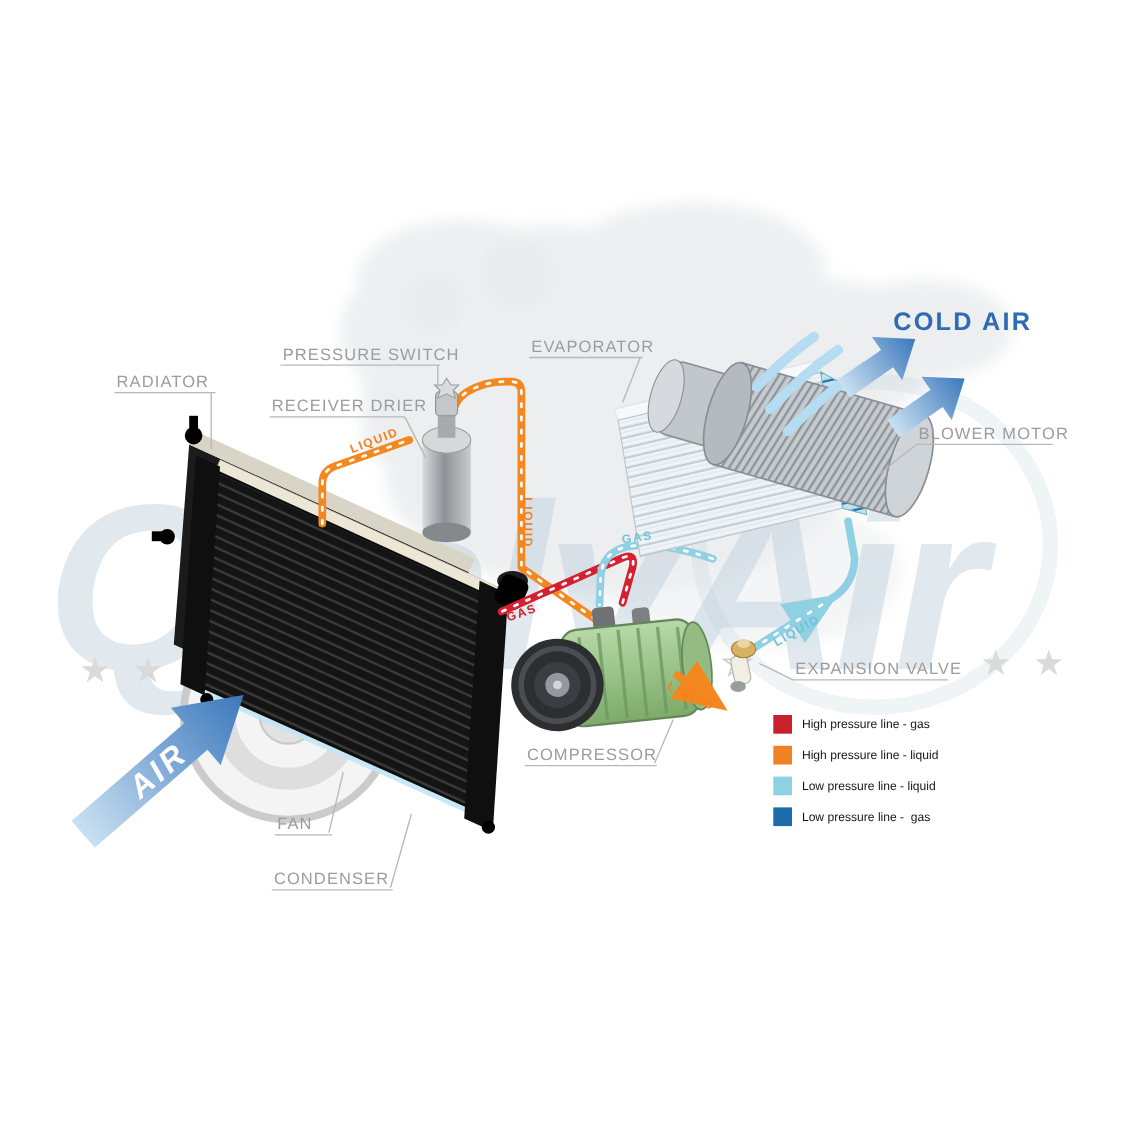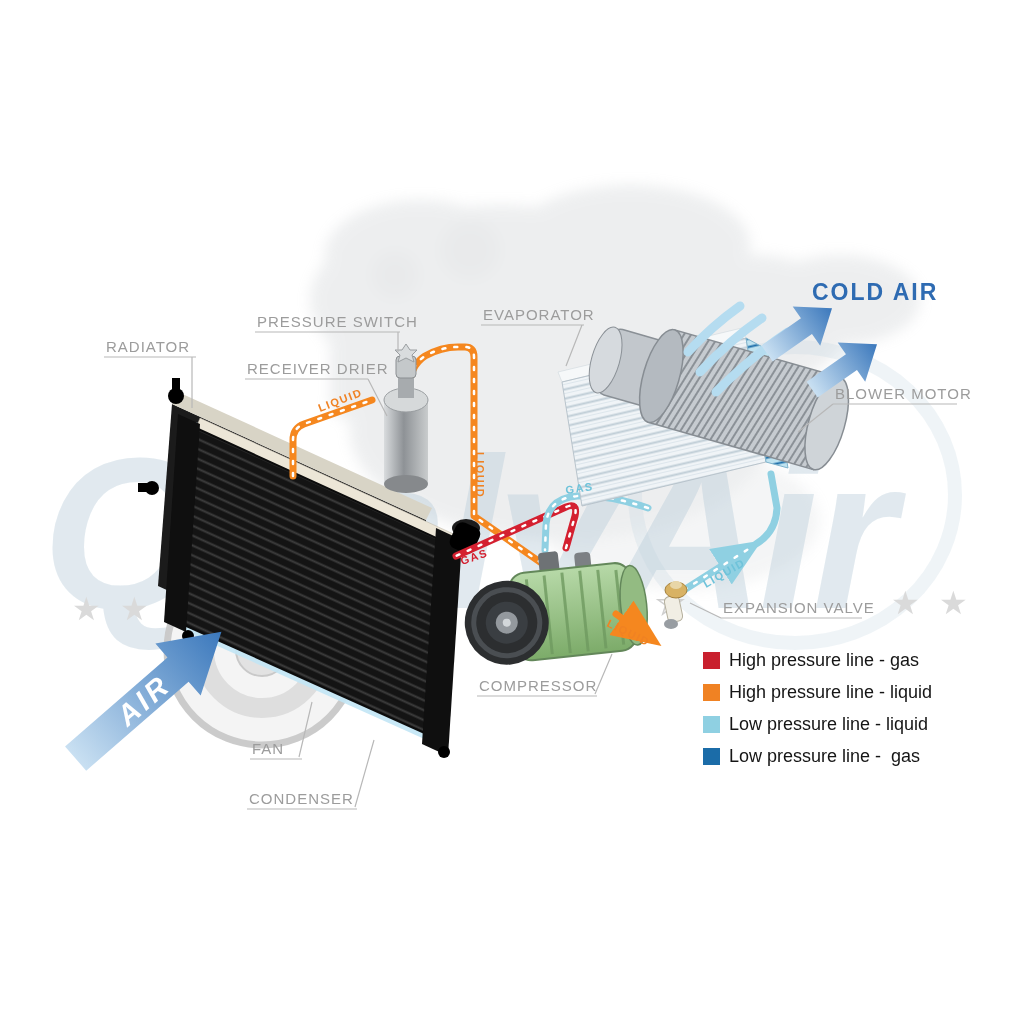--- a/index.html
+++ b/index.html
@@ -9,21 +9,21 @@
   .diagram-label{fill:#9c9c9c;font-size:15px;letter-spacing:1px;font-family:"Liberation Sans",sans-serif;}
   .flow-label{font-size:11px;font-weight:bold;letter-spacing:1.5px;font-family:"Liberation Sans",sans-serif;}
   .cold-air-label{fill:#2e6bb2;font-size:23px;font-weight:bold;letter-spacing:2px;}
   .air-label{fill:#ffffff;font-size:25px;font-weight:bold;font-style:italic;letter-spacing:3px;}
   .watermark-text{fill:#b9cdda;opacity:.42;font-size:215px;font-style:italic;font-weight:bold;letter-spacing:-6px;}
   .star{fill:#dadada;font-size:32px;}
   .star.outline{fill:#ffffff;stroke:#cfcfcf;stroke-width:1.5px;}
   .legend{position:absolute;left:703px;top:650px;z-index:5;}
   .legend-row{display:flex;align-items:center;margin-bottom:11px;}
   .swatch{display:inline-block;width:17px;height:17px;margin-right:9px;flex:0 0 auto;}
-  .legend-label{font-size:18px;color:#151515;white-space:pre;}
+  .legend-label{font-size:11px;color:#151515;white-space:pre;}
 </style>
 </head>
 <body>
 
 <div class="stage">
 
 <svg width="1024" height="1024" viewBox="0 0 1024 1024">
   <defs>
     <linearGradient id="metal" x1="0" y1="0" x2="1" y2="0">
       <stop offset="0" stop-color="#d9dcde"></stop>

